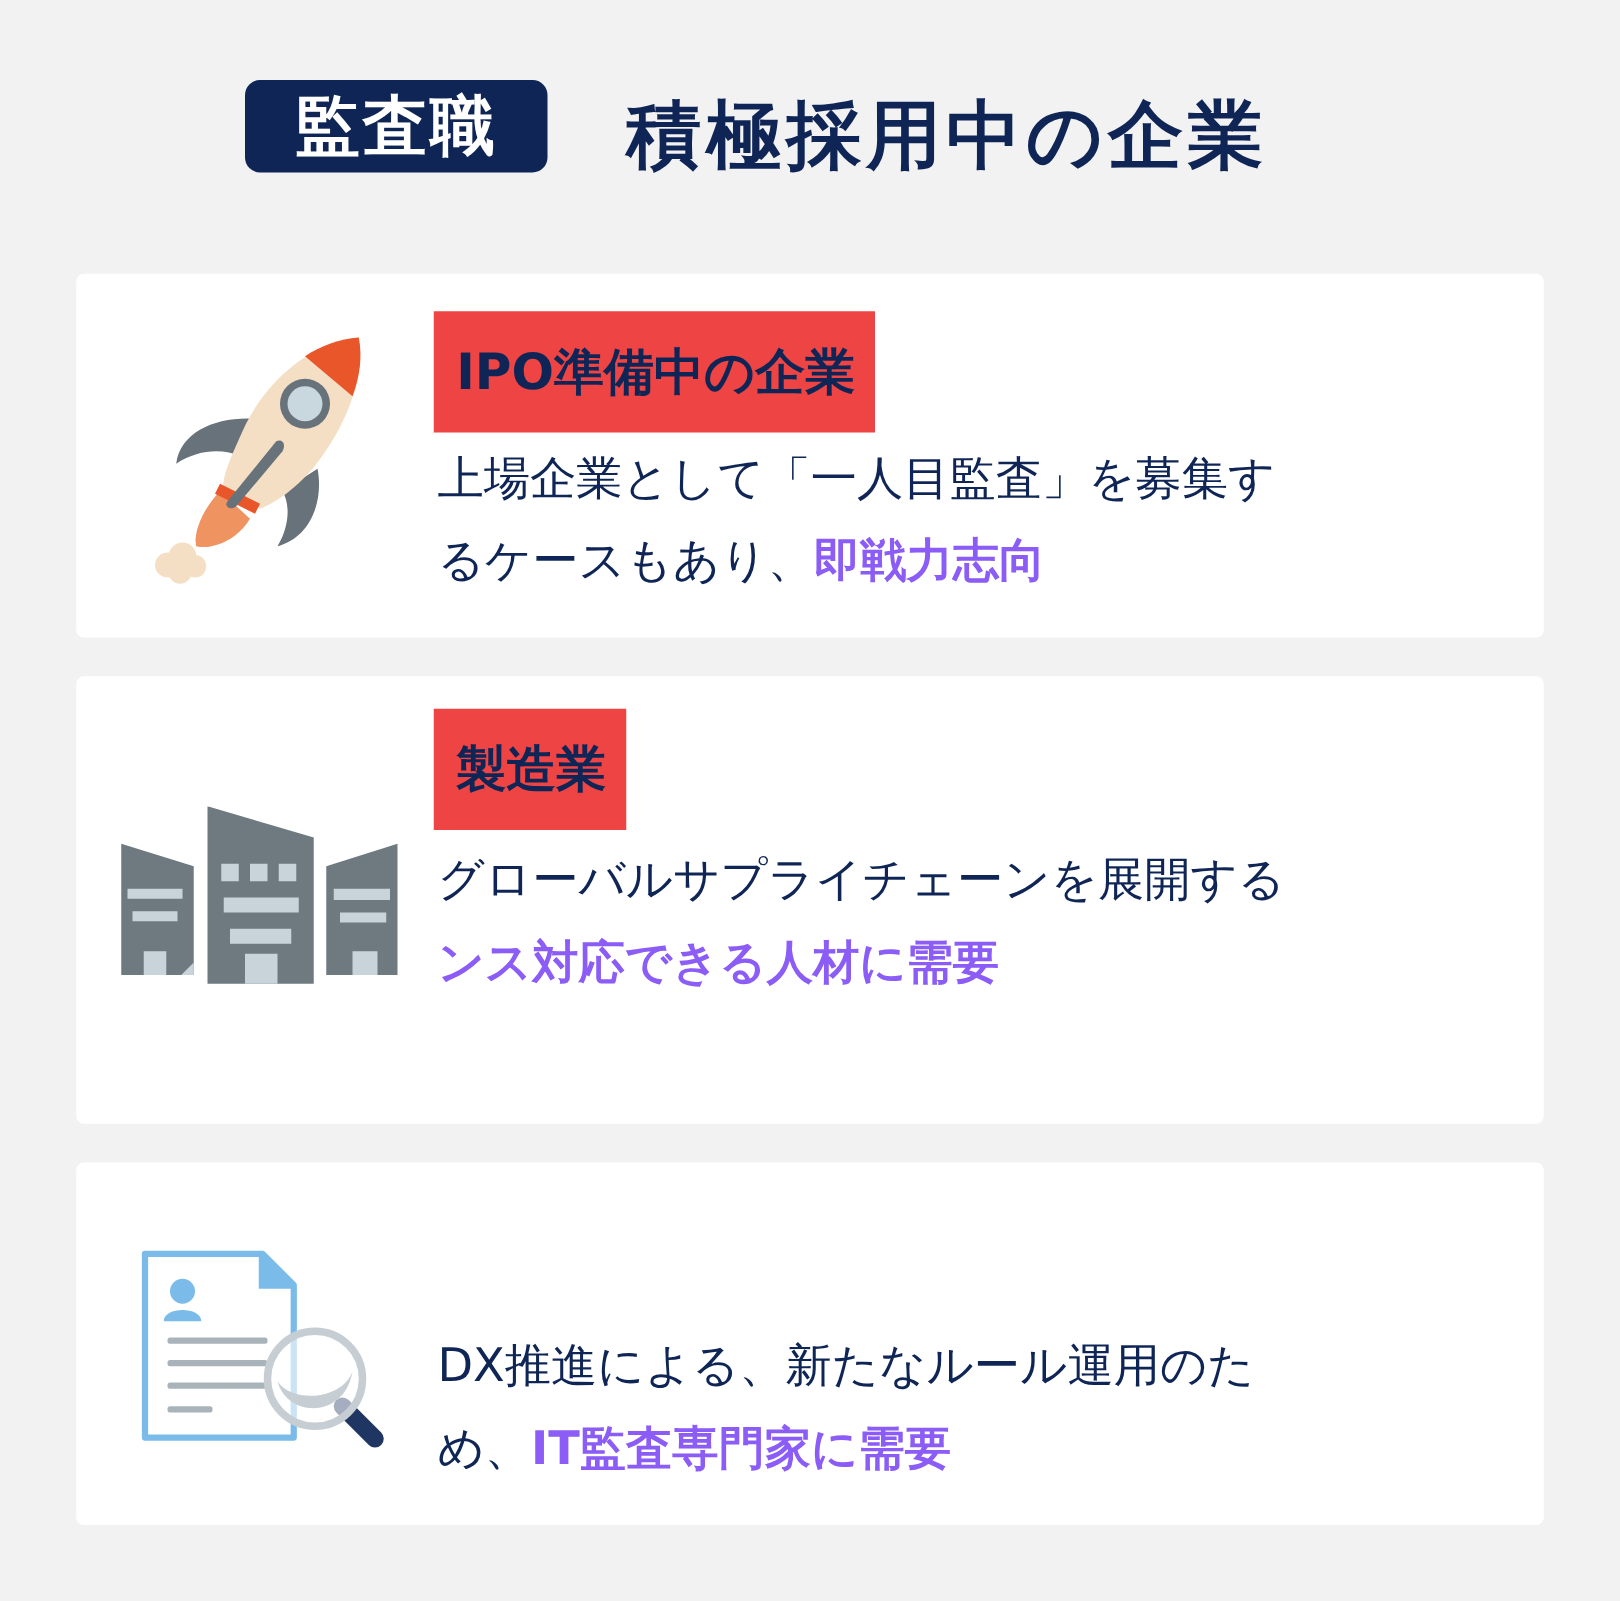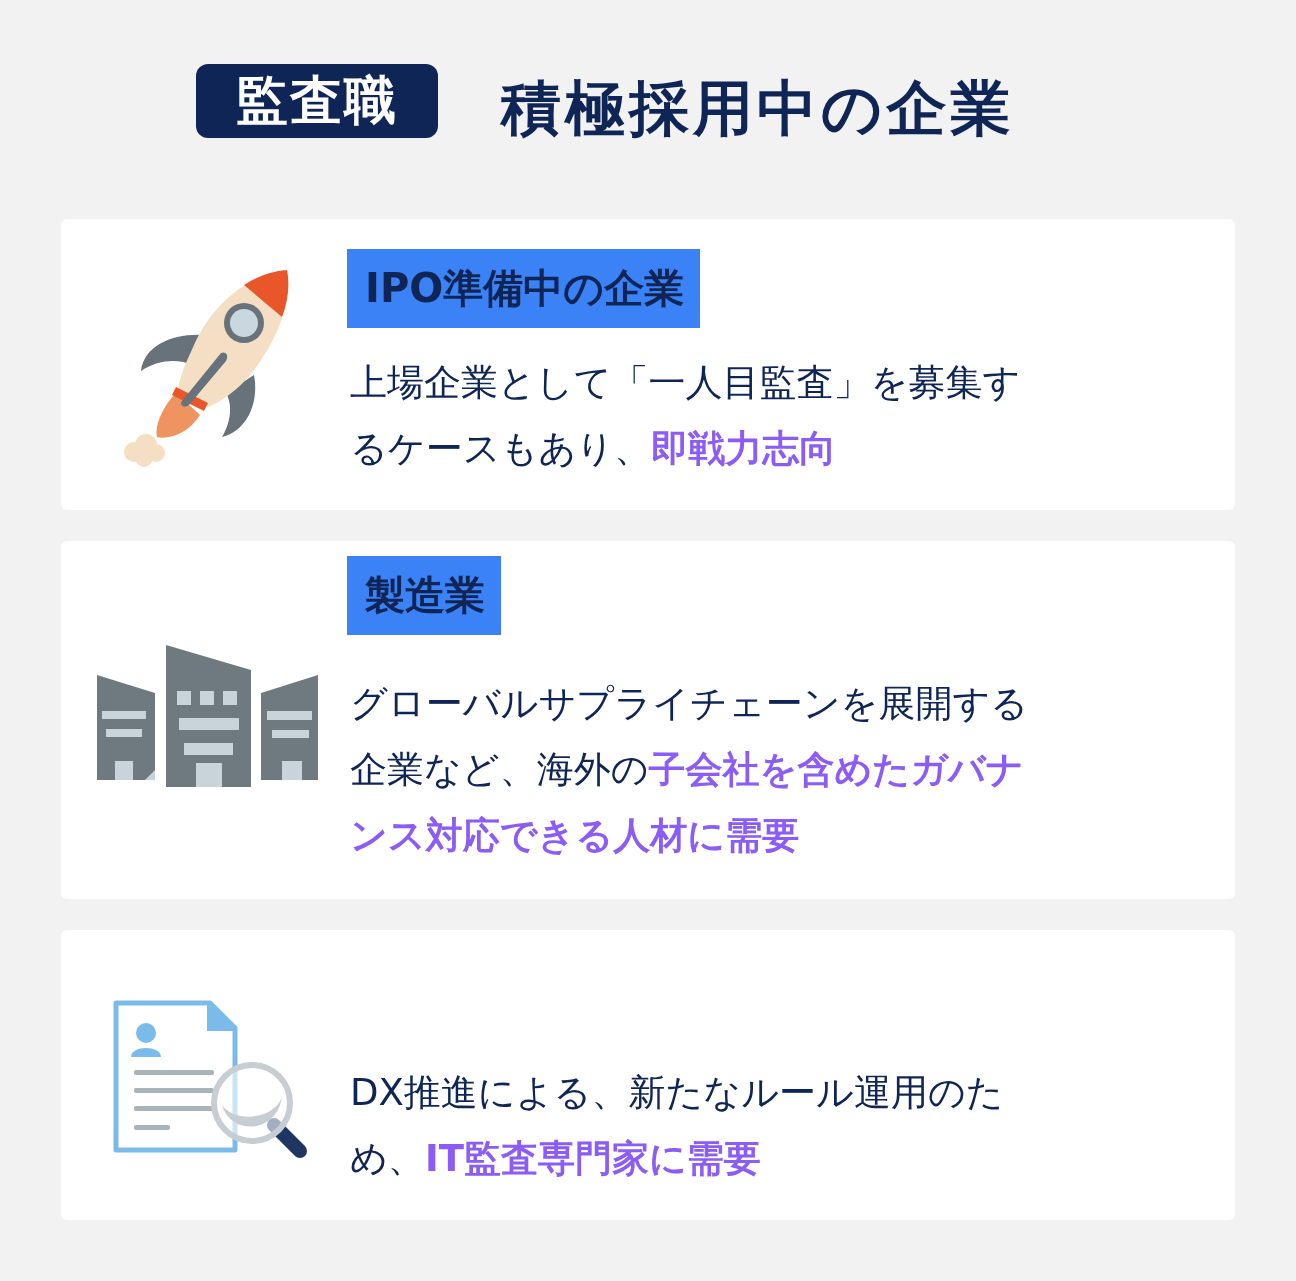--- a/index.html
+++ b/index.html
@@ -29,21 +29,21 @@
   .card {
     position: absolute; left: 61px; width: 1174px;
     background: #ffffff; border-radius: 6px;
   }
   .card-icon {
     position: absolute; left: 0; top: 0; width: 286px; height: 100%;
     display: flex; align-items: center; justify-content: center;
   }
   .card-heading {
     position: absolute; left: 286px;
-    background: #3b82f6; height: 79px;
+    background: #ef4444; height: 97px;
     display: flex; align-items: center;
     padding: 0 16px 0 18px;
     font-size: 40px; font-weight: bold; color: #0f2556;
     white-space: nowrap;
   }
   .card-body {
     position: absolute; left: 289px;
     font-size: 37px; line-height: 66px; color: #0f2556;
     white-space: nowrap;
   }
@@ -110,24 +110,23 @@
       <rect x="90" y="73" width="60" height="12" fill="#c9d4da"></rect>
       <rect x="95" y="98" width="49" height="12" fill="#c9d4da"></rect>
       <rect x="107" y="118" width="26" height="24" fill="#c9d4da"></rect>
 
       <path d="M 172 48 L 229 30 L 229 135 L 172 135 Z" fill="#6f7a80"></path>
       <rect x="178" y="66" width="45" height="9" fill="#c9d4da"></rect>
       <rect x="183" y="85" width="37" height="8" fill="#c9d4da"></rect>
       <rect x="193" y="116" width="20" height="19" fill="#c9d4da"></rect>
     </svg>
   </div>
-  <div class="card-heading" style="top:15px;">製造業</div>
+  <div class="card-heading" style="top:26px;">製造業</div>
   <div class="card-body" style="top:130px;">
     <div><span>グローバルサプライチェーンを展開する</span><span class="hl"></span></div>
-    <div><span>企業など、海外の</span><span class="hl">子会社を含めたガバナ</span></div>
     <div><span></span><span class="hl">ンス対応できる人材に需要</span></div>
   </div>
 </div>
 
 <div class="card" style="top:930px;height:290px;">
   <div class="card-icon">
     <svg width="220" height="180" viewBox="0 0 220 180">
 
       <path d="M 22 18 L 116 18 L 141 43 L 141 165 L 22 165 Z" fill="#ffffff" stroke="#7bbbe9" stroke-width="5" stroke-linejoin="round"></path>
       <path d="M 113 18 L 141 46 L 113 46 Z" fill="#7bbbe9"></path>

